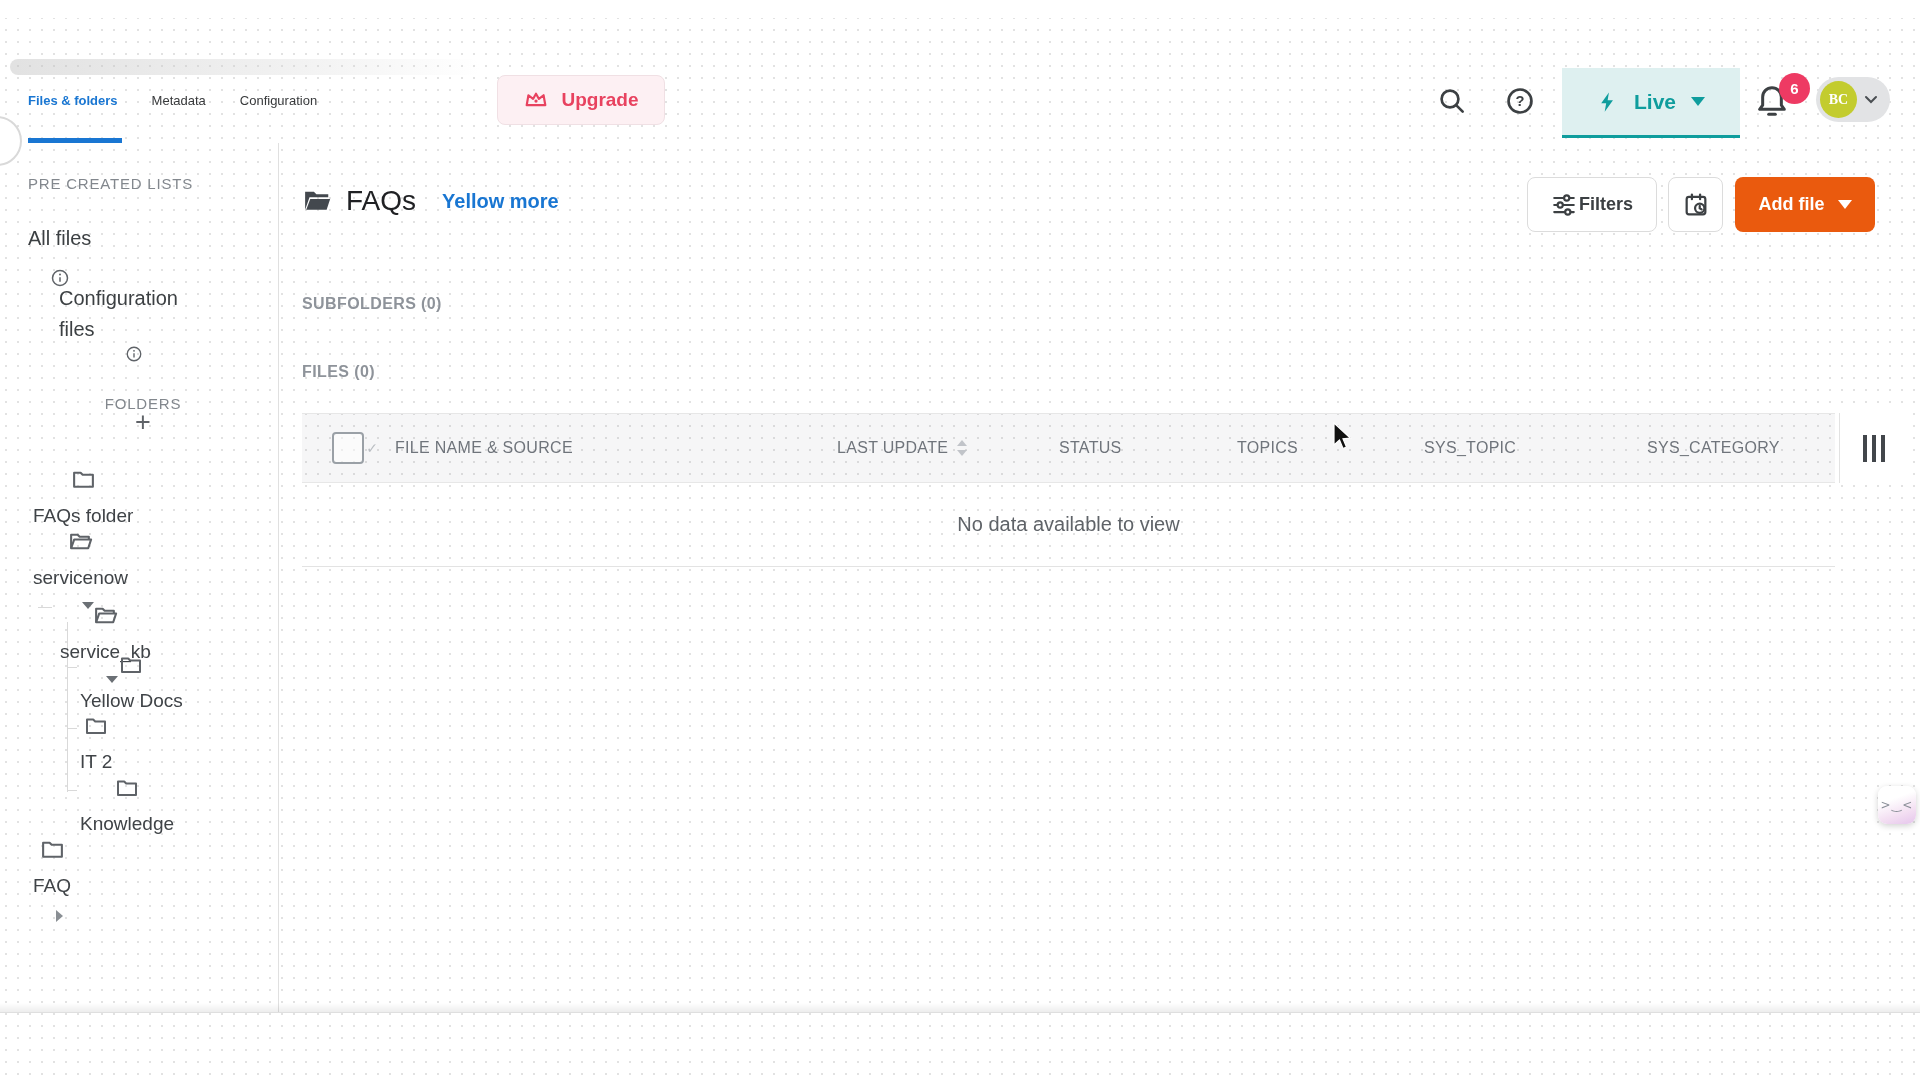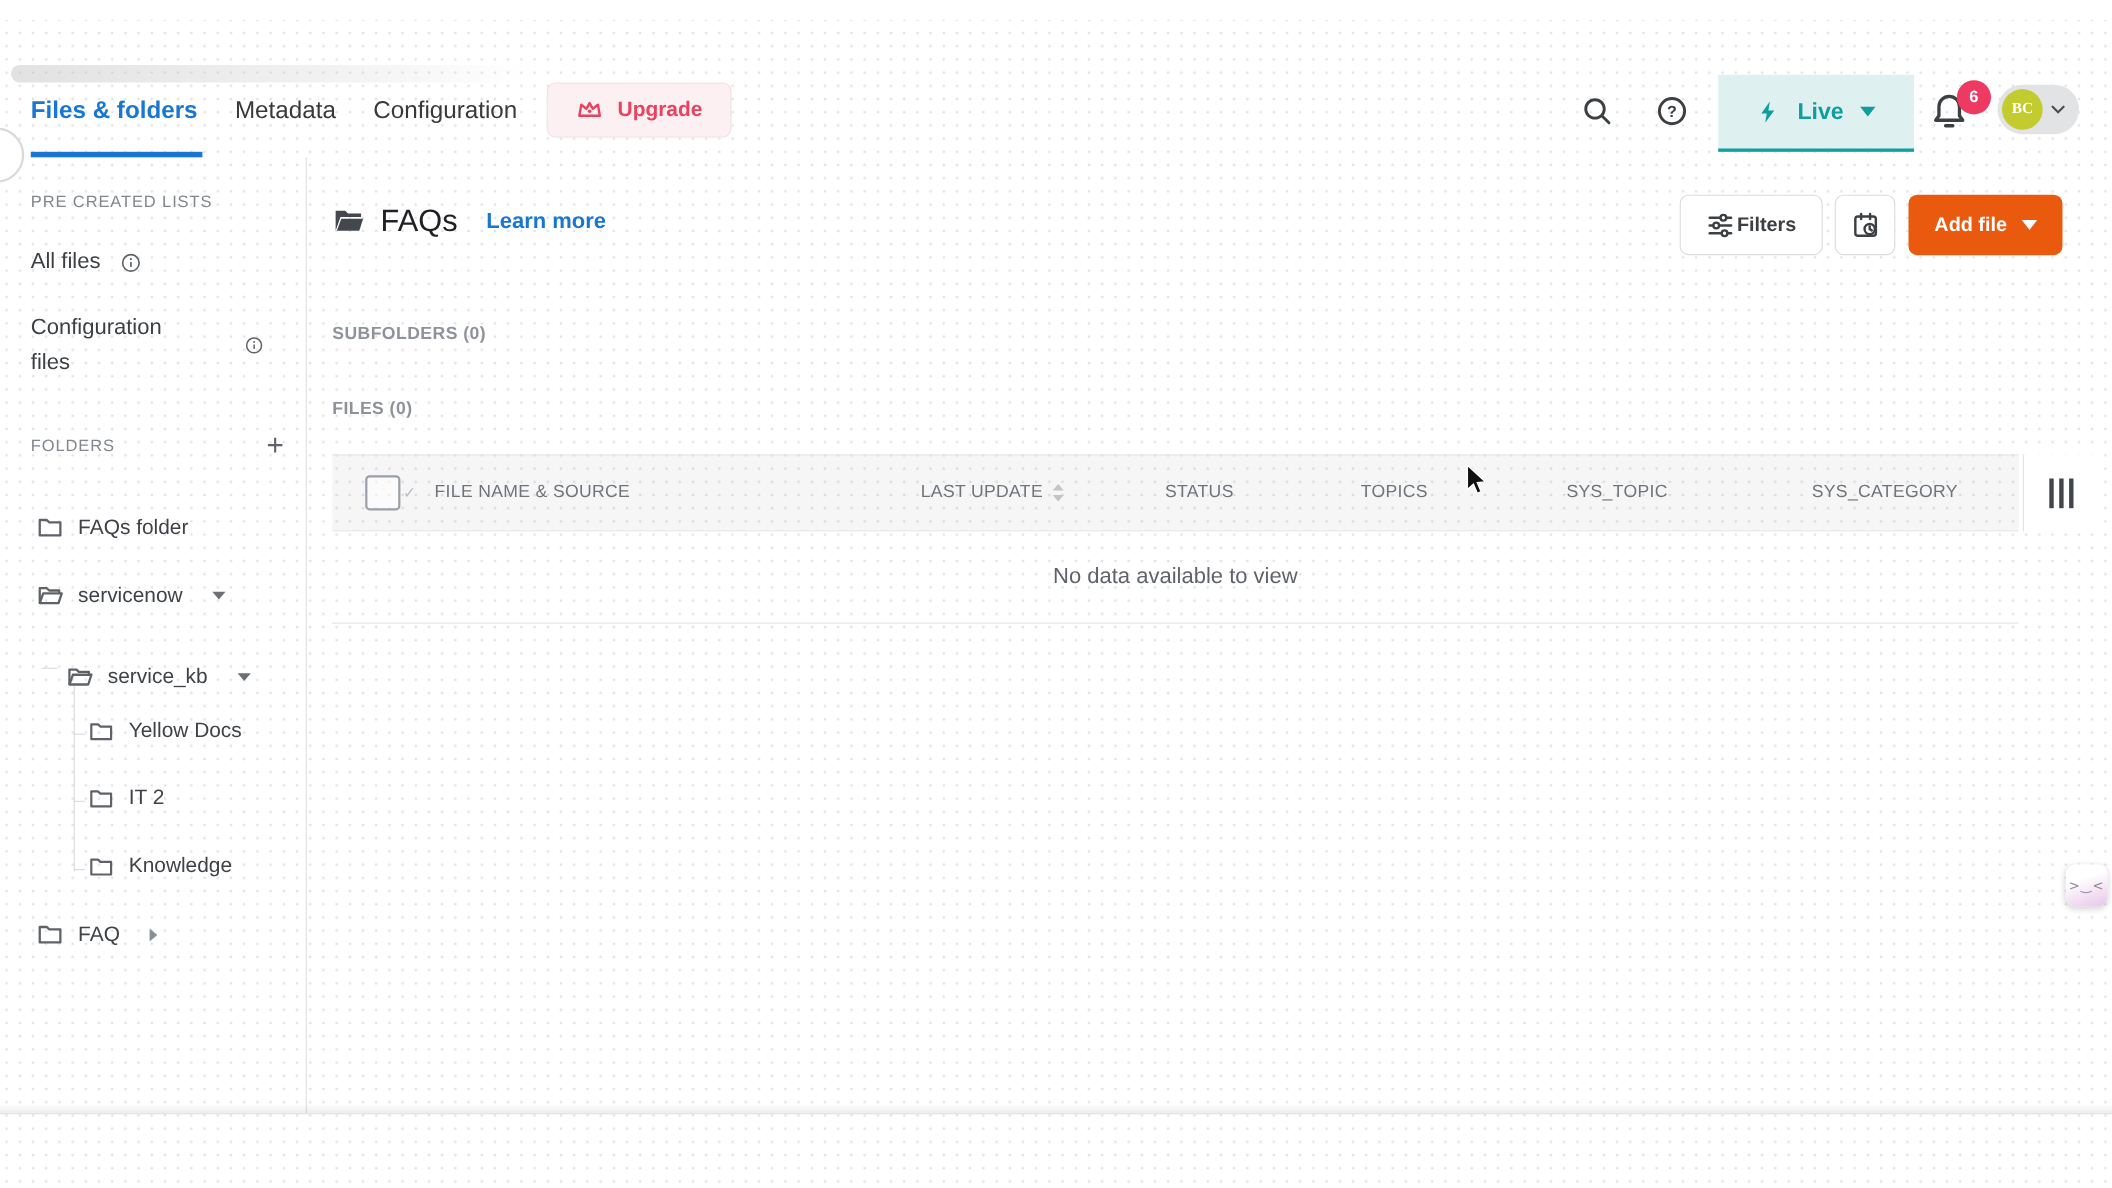--- a/index.html
+++ b/index.html
@@ -11,21 +11,21 @@
   body{font-family:"Liberation Sans","DejaVu Sans",sans-serif;background:#fff;}
   .canvas{position:relative;width:1920px;height:1080px;overflow:hidden;background:#fff;
     background-image:radial-gradient(circle,#e2e2e2 1.1px,transparent 1.45px);
     background-size:12px 12px;}
   .top-strip{position:absolute;top:0;left:0;right:0;height:18px;background:#fff;}
   .shimmer{position:absolute;left:10px;top:59px;width:470px;height:16px;border-radius:8px;
     background:linear-gradient(90deg,rgba(190,190,190,.45),rgba(210,210,210,.30) 60%,rgba(220,220,220,0));}
   
   .topbar{position:absolute;top:57px;left:0;right:0;height:86px;}
   .tabs{position:absolute;left:28px;top:0;height:86px;display:flex;align-items:center;gap:34px;}
-  .tab{height:86px;display:flex;align-items:center;font-size:22px;color:#37393b;cursor:pointer;position:relative;white-space:nowrap;}
+  .tab{height:86px;display:flex;align-items:center;font-size:13px;color:#37393b;cursor:pointer;position:relative;white-space:nowrap;}
   .tab.active{color:var(--accent-blue);font-weight:bold;}
   .tab.active::after{content:"";position:absolute;left:0;right:-4px;bottom:0;height:5px;background:var(--accent-blue);}
   .upgrade-btn{position:absolute;left:497px;top:18px;width:168px;height:50px;border:1px solid #f0e0e4;border-radius:8px;
     background:var(--pink-bg);display:flex;align-items:center;justify-content:center;gap:12px;cursor:pointer;}
   .upgrade-btn span{color:var(--pink);font-size:19px;font-weight:bold;}
   .icon-btn{position:absolute;top:26px;width:36px;height:36px;display:flex;align-items:center;justify-content:center;cursor:pointer;background:none;border:none;}
   .live-btn{position:absolute;left:1562px;top:11px;width:178px;height:70px;background:var(--teal-bg);
     border:none;border-bottom:3px solid var(--brand-teal);display:flex;align-items:center;justify-content:center;gap:15px;cursor:pointer;}
   .live-btn span{color:var(--brand-teal);font-size:21px;font-weight:bold;}
   .caret-down{width:0;height:0;border-left:7px solid transparent;border-right:7px solid transparent;border-top:9px solid var(--brand-teal);}
@@ -33,21 +33,21 @@
   .badge{position:absolute;right:-12px;top:-8px;width:31px;height:31px;border-radius:50%;background:var(--badge-pink);
     color:#fff;font-size:15px;font-weight:bold;display:flex;align-items:center;justify-content:center;}
   .avatar-pill{position:absolute;left:1816px;top:20px;width:74px;height:45px;border-radius:23px;background:#e2e3e5;
     display:flex;align-items:center;padding-left:4px;gap:7px;cursor:pointer;}
   .avatar-circle{width:37px;height:37px;border-radius:50%;background:var(--avatar-green);color:#fff;
     font-size:14px;font-weight:bold;display:flex;align-items:center;justify-content:center;font-family:Liberation Serif, serif;}
   .left-notch{position:absolute;left:-28px;top:116px;width:50px;height:50px;border-radius:50%;background:#fff;border:2px solid #d9d9d9;}
   
   .sidebar{position:absolute;left:0;top:143px;width:279px;height:869px;border-right:1px solid var(--border-gray);}
   .side-section{position:absolute;left:28px;color:#82878d;font-size:15px;letter-spacing:.8px;}
-  .side-row{position:absolute;display:flex;align-items:center;}
+  .side-row{position:absolute;display:flex;align-items:center;flex-direction:column;}
   .side-label{font-size:20px;color:var(--text-dark);}
   .tree-label{font-size:19px;font-weight:500;color:#3f4347;white-space:nowrap;}
   .info-ic{color:#5f6368;flex:none;}
   .plus{font-size:27px;color:#5f6368;font-weight:400;cursor:pointer;line-height:20px;}
   .tri-down{width:0;height:0;border-left:6px solid transparent;border-right:6px solid transparent;border-top:7px solid #6b7075;margin-left:14px;}
   .tri-right{width:0;height:0;border-top:6px solid transparent;border-bottom:6px solid transparent;border-left:7px solid #8a8f94;margin-left:14px;}
   .guide-v{position:absolute;left:67px;top:479px;width:1px;height:170px;background:#d9d9d9;}
   .stub{position:absolute;height:1px;background:#d9d9d9;}
   
   .main{position:absolute;left:302px;top:143px;width:1605px;height:869px;}
@@ -269,21 +269,21 @@
 
   <main class="main">
     <div class="title-row">
       <span>
         <svg width="30" height="30" viewBox="0 0 24 24">
             <path d="M2.5 19 V4.5 h7 l2 2 h9.5 V9 H6 L2.5 19 Z" fill="#43484e"></path>
             <path d="M6.6 10.3 H22.5 L19.7 19 H3.4 Z" fill="#43484e"></path>
           </svg>
       </span>
       <span class="page-title">FAQs</span>
-      <a class="learn-more">Learn more</a>
+      <a class="learn-more">Yellow more</a>
     </div>
 
     <button class="filters-btn">
       <span>
         <svg width="26" height="26" viewBox="0 0 24 24" stroke="#3c4043" stroke-width="2" stroke-linecap="round" fill="#fff">
             <line x1="3" y1="5.5" x2="21" y2="5.5"></line>
             <circle cx="14.5" cy="5.5" r="2.4"></circle>
             <line x1="3" y1="12" x2="21" y2="12"></line>
             <circle cx="8.5" cy="12" r="2.4"></circle>
             <line x1="3" y1="18.5" x2="21" y2="18.5"></line>

